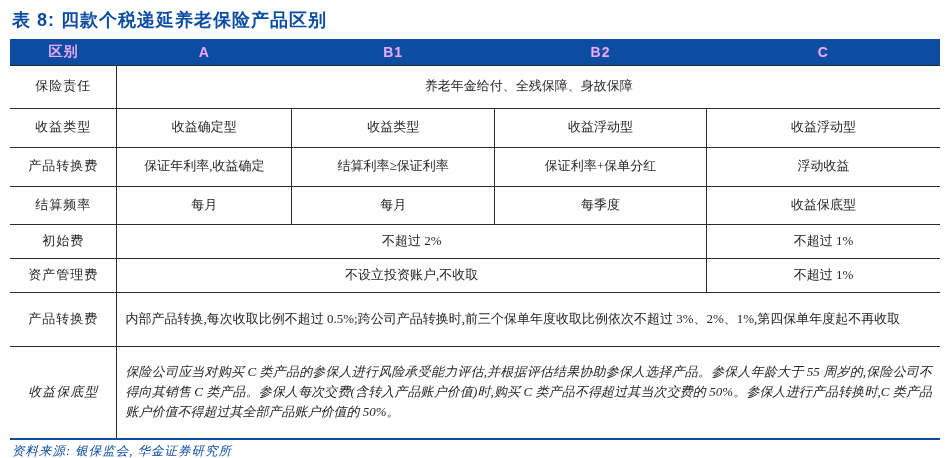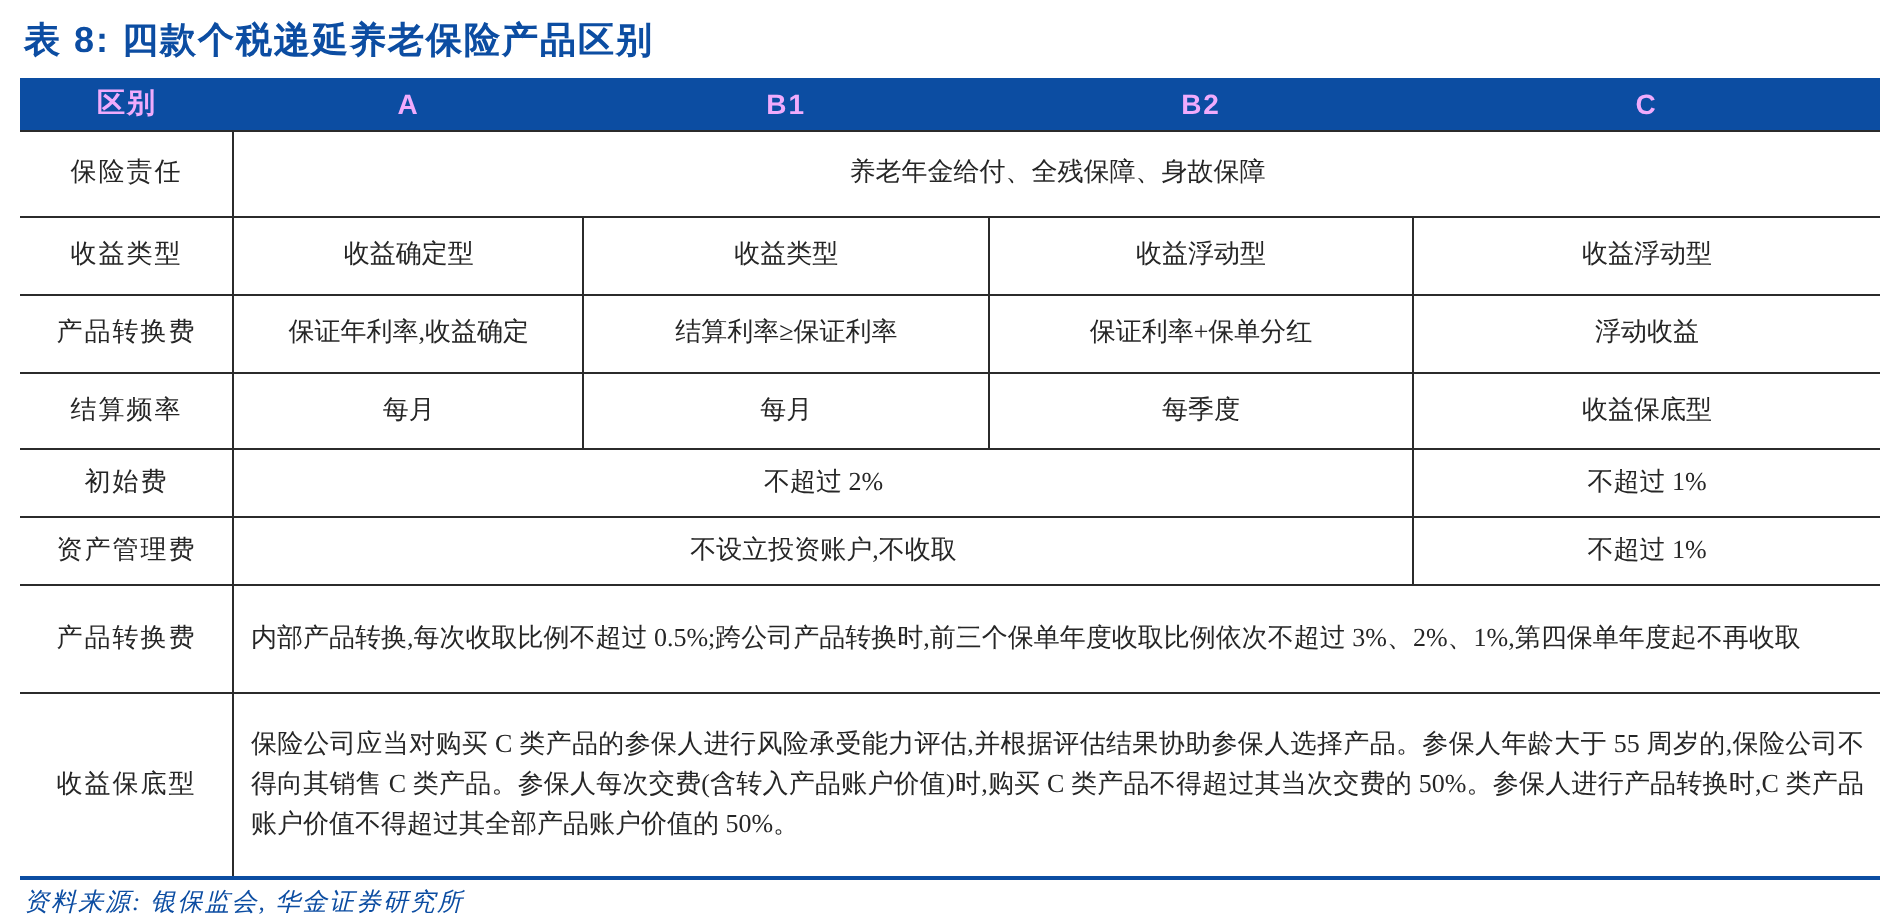--- a/index.html
+++ b/index.html
@@ -61,21 +61,21 @@
     text-justify:inter-ideograph;
     padding:4px 8px;
   }
   tr.r-liability td{height:43px;}
   tr.r-return td{height:39px;}
   tr.r-risk td{height:39px;}
   tr.r-settle td{height:38px;}
   tr.r-init td{height:34px;}
   tr.r-mgmt td{height:34px;}
   tr.r-conv td{height:54px;}
-  tr.r-restrict td{height:92px;}
+  tr.r-restrict td{height:92px;font-style:italic;}
   .source-line{
     font-family:"Liberation Serif","DejaVu Serif",serif;
     font-style:italic;
     font-size:12.5px;
     color:var(--primary);
     padding:3px 0 0 2px;
     letter-spacing:1px;
   }
 </style>
 </head>

